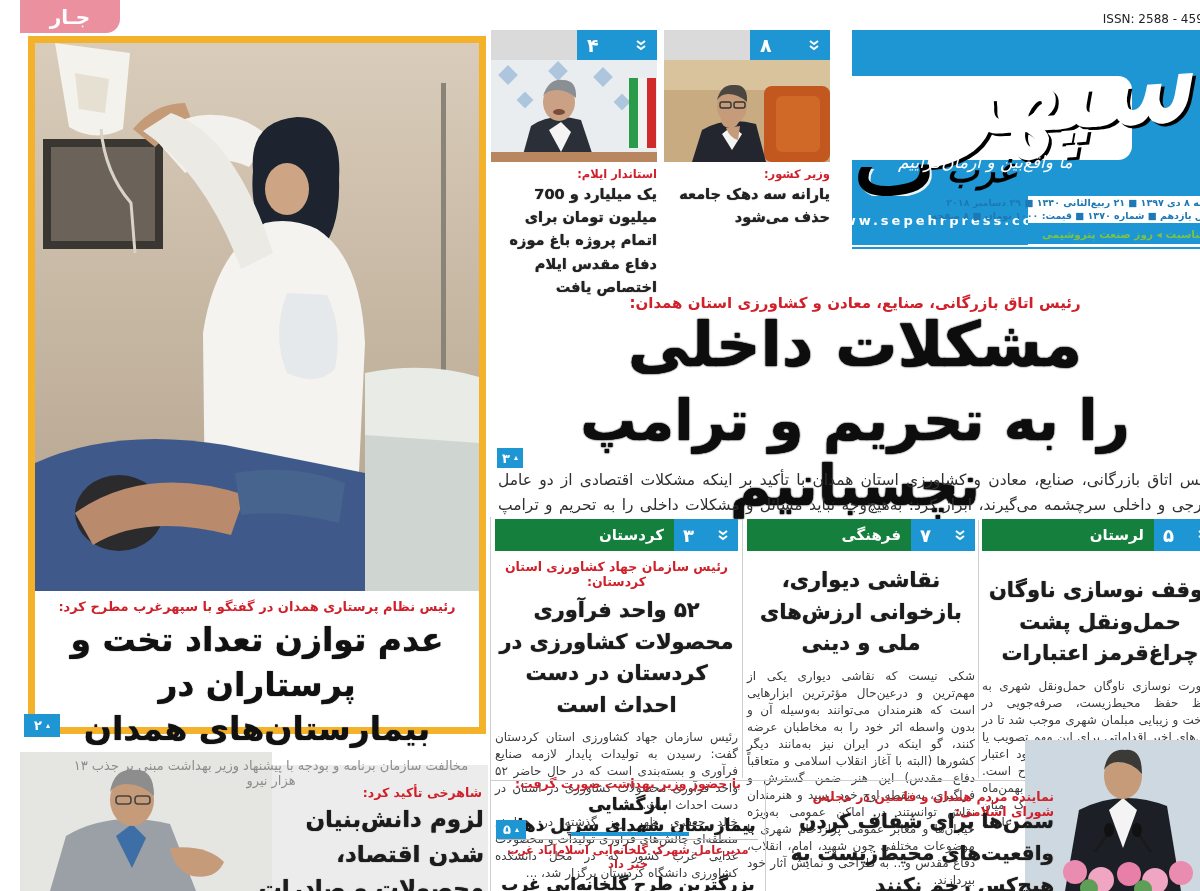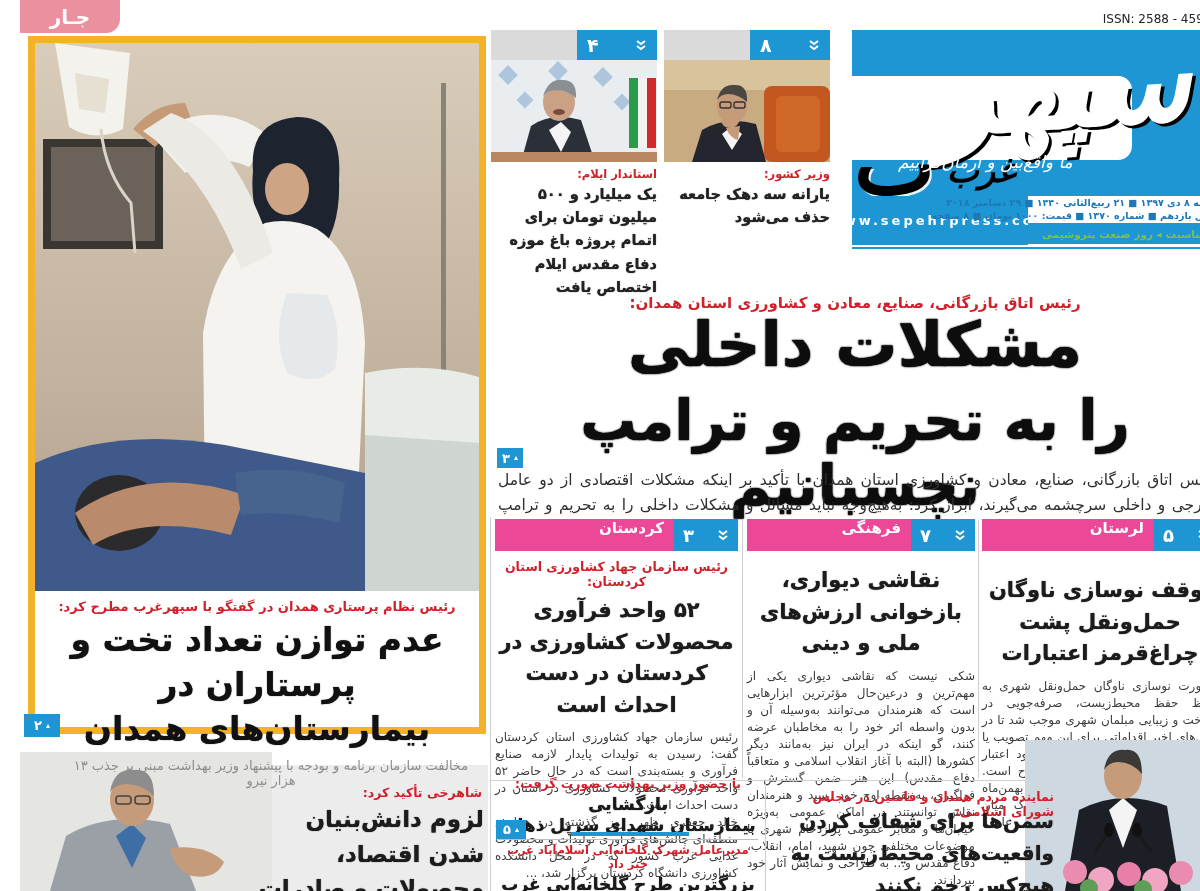--- a/index.html
+++ b/index.html
@@ -64,21 +64,21 @@
   .lead-h1 { top:308px; left:470px; width:730px; text-align:center; font-size:62px; font-weight:bold; color:#0d0d0d;
     text-shadow:0 0 1px #000, 0 0 2px #000; letter-spacing:-1px; }
   .lead-h2 { top:388px; left:470px; width:730px; text-align:center; font-size:56px; font-weight:bold; color:#0d0d0d;
     text-shadow:0 0 1px #000, 0 0 2px #000; letter-spacing:-1px; }
   .lead-summary { top:468px; left:478px; width:718px; font-size:15.5px; color:#2f2f2f; line-height:1.6; text-align:justify; text-align-last:center; }
 
   
   .col { top:519px; }
   .col-header { display:flex; height:32px; }
   .col-header .blue { width:64px; background:#1e96d3; color:#fff; display:flex; align-items:center; justify-content:space-between; padding:0 9px; font-size:18px; font-weight:bold; }
-  .col-header .bar { flex:1; background:#ec4899; color:#fff; font-weight:bold; font-size:15px; display:flex; justify-content:flex-start; padding-right:10px;padding-left:21px; }
+  .col-header .bar { flex:1; background:#15803d; color:#fff; font-weight:bold; font-size:15px; display:flex; align-items:center; justify-content:flex-start; padding-right:10px;padding-left:21px; }
   .col .kicker { text-align:center; font-size:12.5px; margin-top:8px; }
   .col .headline { text-align:center; font-size:21px; font-weight:bold; color:#1c1c1c; line-height:1.5; margin-top:6px; text-shadow:0 0 1px #1c1c1c; }
   .col .body { margin-top:8px; font-size:12px; color:#3c3c3c; line-height:17px; text-align:justify; white-space:pre-line; }
 
   
   .bottom-left-panel { left:58px; top:765px; width:410px; height:126px; background:#ececec; }
   .bl-kicker { top:785px; left:240px; width:222px; text-align:right; font-size:12.5px; }
   .bl-headline { top:802px; left:228px; width:236px; text-align:right; font-size:23px; font-weight:bold; color:#1c1c1c; line-height:1.5; text-shadow:0 0 1px #1c1c1c; }
 
   .bm { left:476px; top:776px; width:264px; text-align:center; }
@@ -160,21 +160,21 @@
       <rect x="147" y="18" width="9" height="70" fill="#f2f2f2"></rect>
       <rect x="156" y="18" width="9" height="70" fill="#cf2b2b"></rect>
       <path d="M30 102 L40 66 Q60 52 90 60 L104 102 Z" fill="#2b2f38"></path>
       <path d="M58 70 L70 62 L80 72 L70 92 Z" fill="#f4f4f4"></path>
       <ellipse cx="68" cy="42" rx="16" ry="19" fill="#caa184"></ellipse>
       <path d="M52 36 Q58 18 72 20 Q86 20 85 38 Q76 30 66 30 Q56 30 52 36 Z" fill="#8a8f94"></path>
       <ellipse cx="68" cy="52" rx="6" ry="3" fill="#7a4b38"></ellipse>
       <rect x="0" y="92" width="166" height="10" fill="#b8865f"></rect>
     </svg>
     <div class="kicker">استاندار ایلام:</div>
-    <div class="headline">یک میلیارد و ۵۰۰ میلیون تومان برای اتمام پروژه باغ موزه دفاع مقدس ایلام اختصاص یافت</div>
+    <div class="headline">یک میلیارد و 700 میلیون تومان برای اتمام پروژه باغ موزه دفاع مقدس ایلام اختصاص یافت</div>
   </div>
 
   <div class="abs tbox" style="left:644px;">
     <div class="tab">
       <div class="blue">
         <span class="chev">
           <svg viewBox="0 0 12 12" width="12" height="12">
               <path d="M2 2 L6 5 L10 2" fill="none" stroke="#fff" stroke-width="2"></path>
               <path d="M2 7 L6 10 L10 7" fill="none" stroke="#fff" stroke-width="2"></path>
             </svg>

